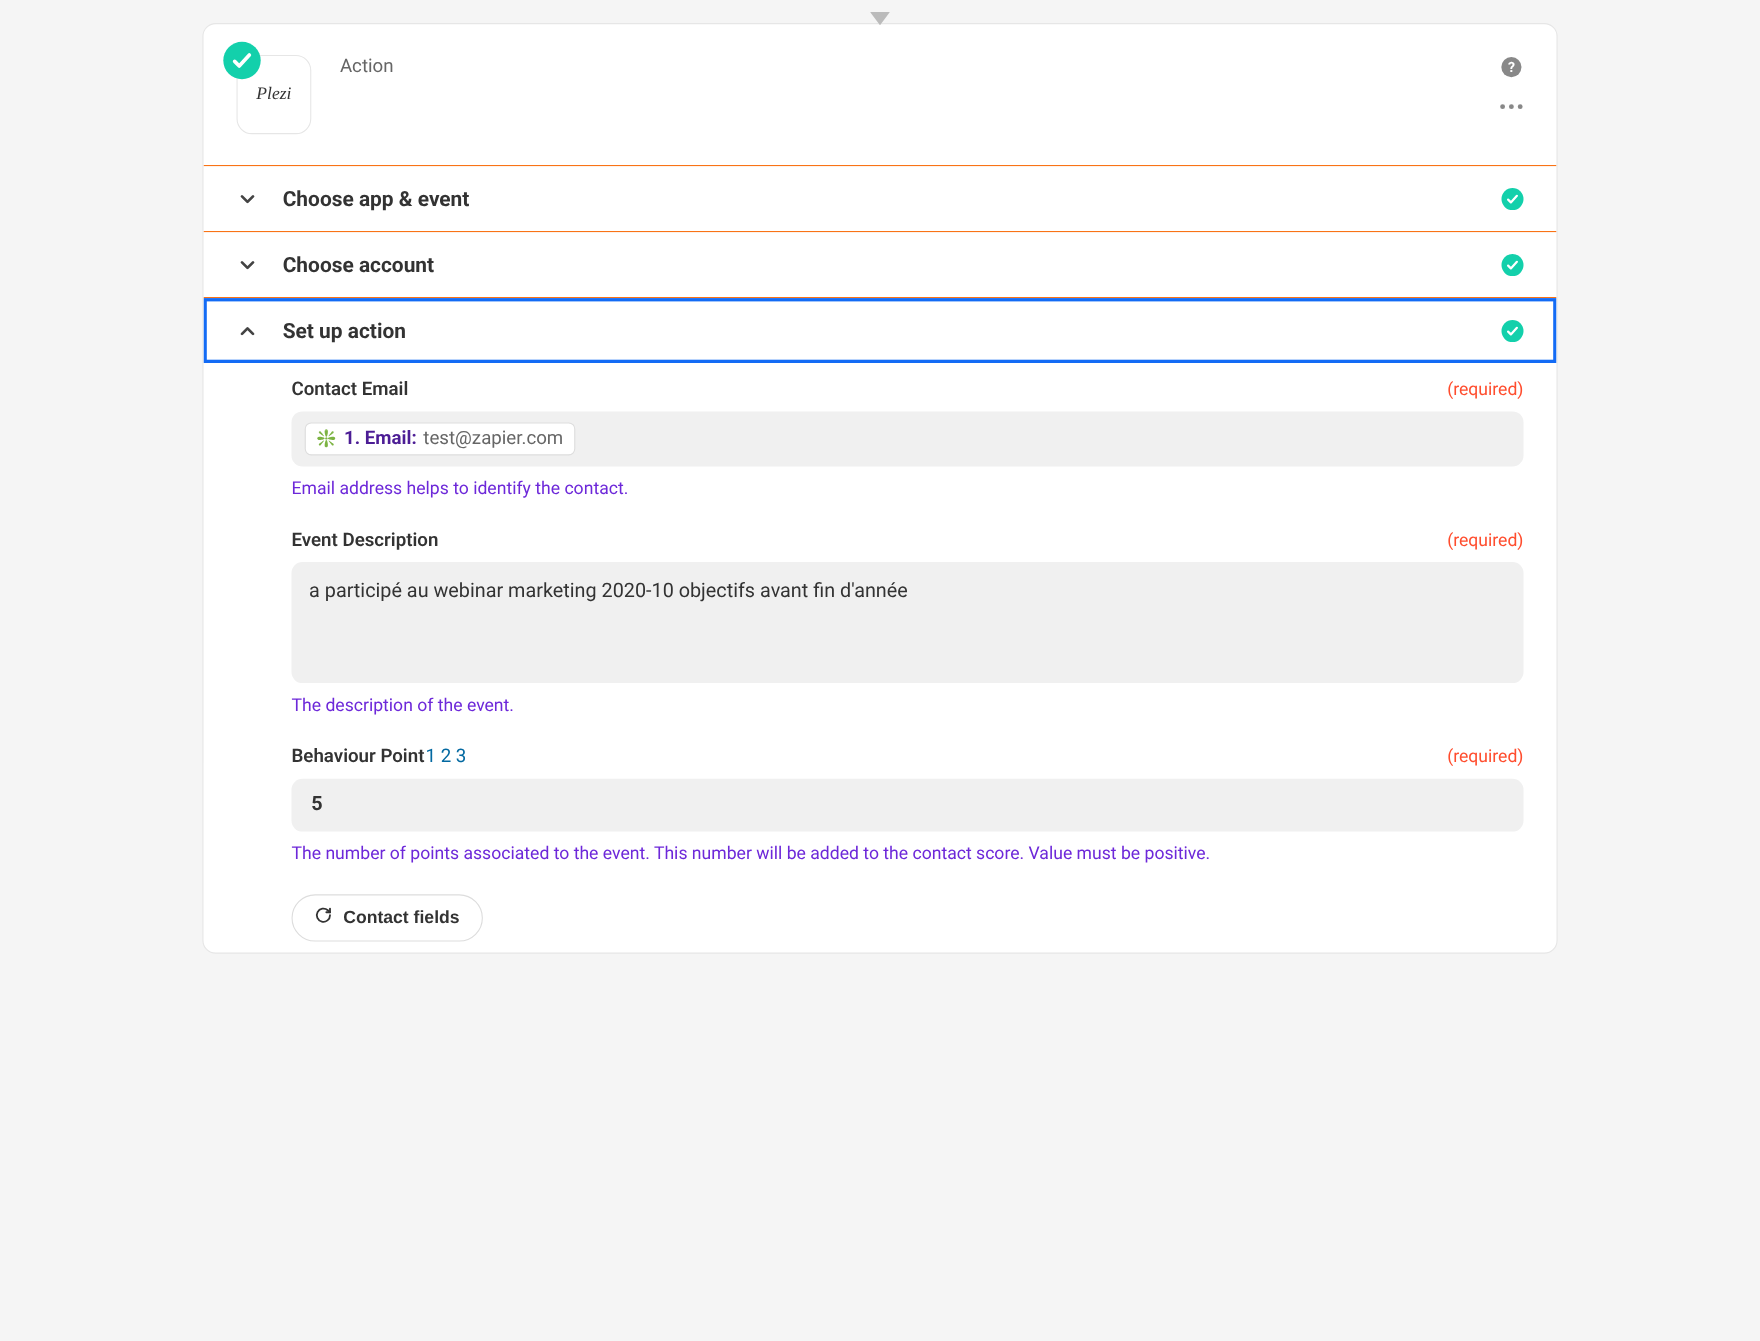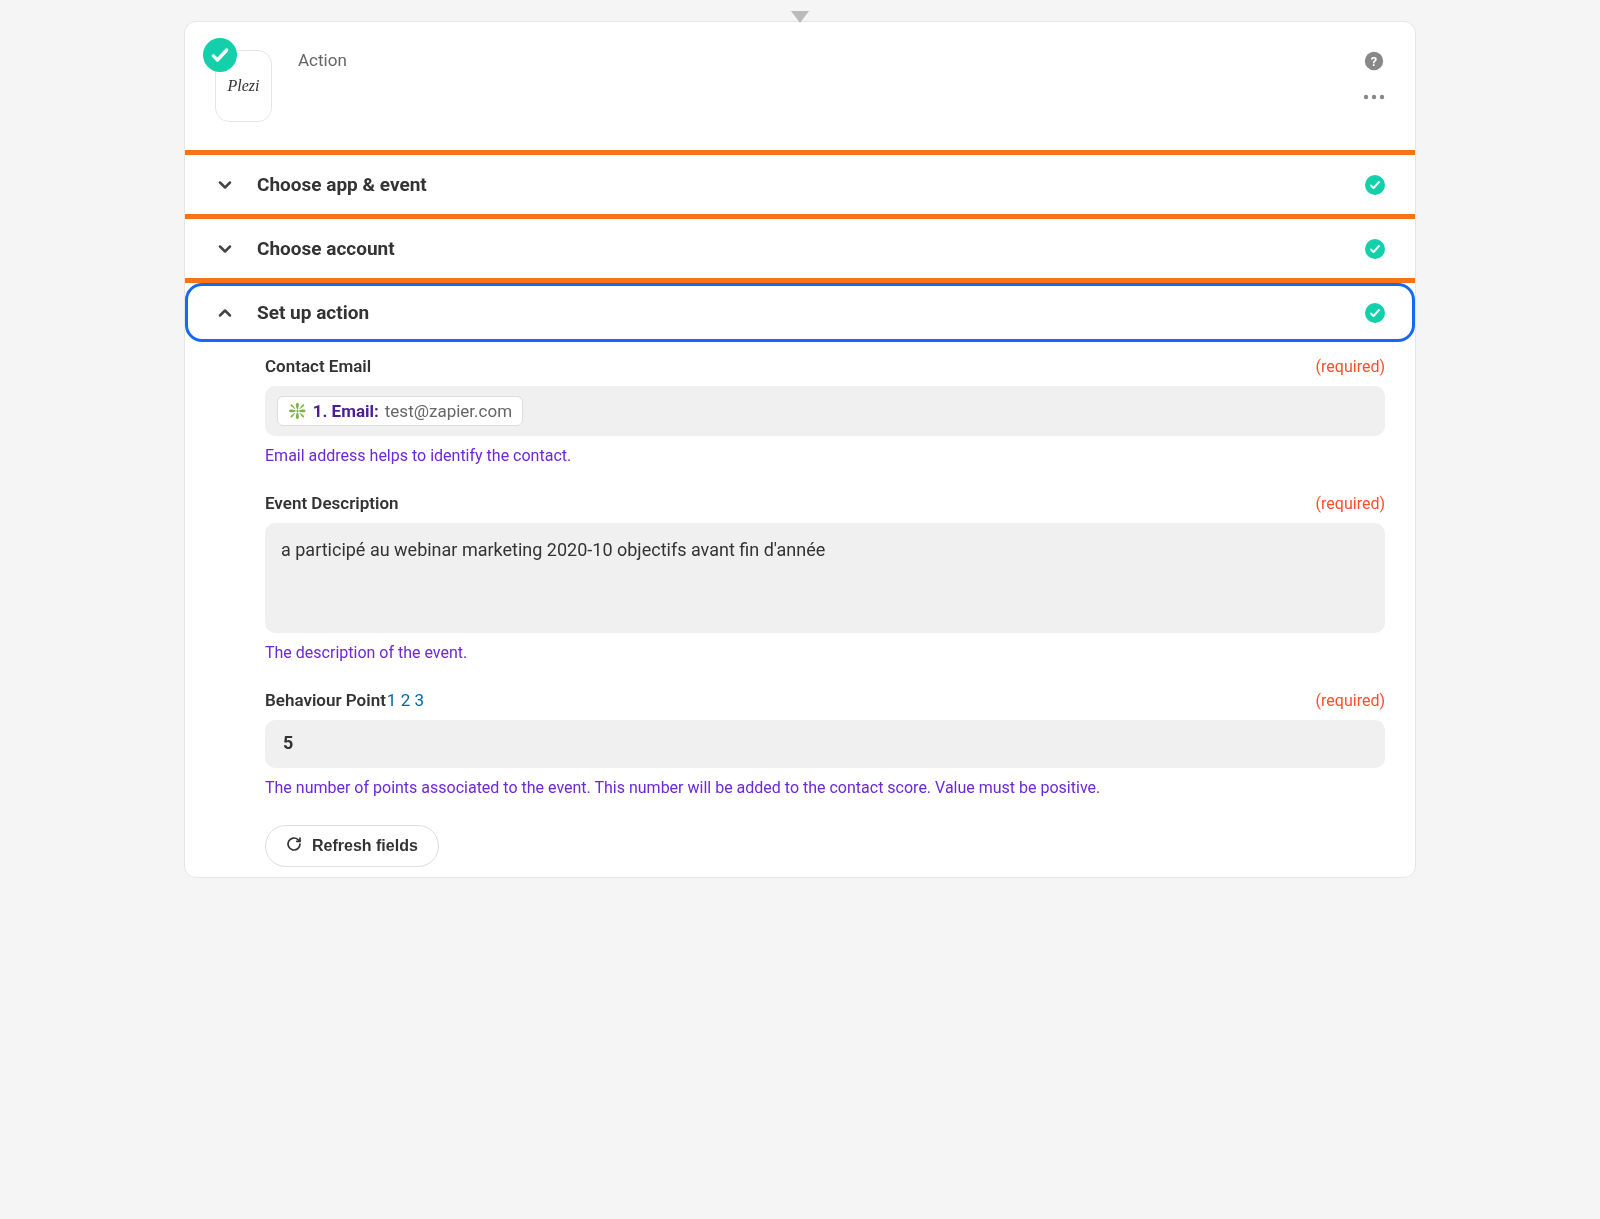--- a/index.html
+++ b/index.html
@@ -21,21 +21,21 @@
       display: flex;
       align-items: flex-start;
       padding: 28px 30px;
       position: relative;
     }
     .app-icon-wrap {
       position: relative;
       margin-right: 26px;
     }
     .app-icon {
-      width: 57px;
+      width: 68px;
       height: 72px;
       border: 1px solid #e6e6e6;
       border-radius: 14px;
       display: flex;
       align-items: center;
       justify-content: center;
       background: #fff;
     }
     .app-logo {
       font-family: cursive;
@@ -75,32 +75,31 @@
       color: #888;
     }
     .help-icon, .more-icon {
       cursor: pointer;
       display: inline-flex;
       align-items: center;
       justify-content: center;
     }
 
     .section-row {
-      border-top: 5px solid #f97316;
+      border-top: 1px solid #f97316;
     }
     .section-header {
       display: flex;
       align-items: center;
       padding: 18px 30px;
       cursor: pointer;
     }
     .section-header.active-outline {
       outline: 3px solid #136bf5;
       outline-offset: -3px;
-      border-radius: 17px;
     }
     .chevron {
       margin-right: 22px;
       color: #444;
       display: inline-flex;
     }
     .section-title {
       font-size: 19px;
       font-weight: 700;
       color: #333;
@@ -335,19 +334,19 @@
         <div class="helper-text">The number of points associated to the event. This number will be added to the contact score. Value must be positive.</div>
       </div>
 
       <button class="refresh-btn">
         <span>
           <svg viewBox="0 0 24 24" fill="none" stroke="currentColor" stroke-width="2.5" stroke-linecap="round" stroke-linejoin="round">
               <path d="M21 12a9 9 0 1 1-3-6.7L21 8"></path>
               <polyline points="21 3 21 8 16 8"></polyline>
             </svg>
         </span>
-        <span>Refresh fields</span>
+        <span>Contact fields</span>
       </button>
 
     </div>
   </div>
 
 </div>
 
 </body></html>

